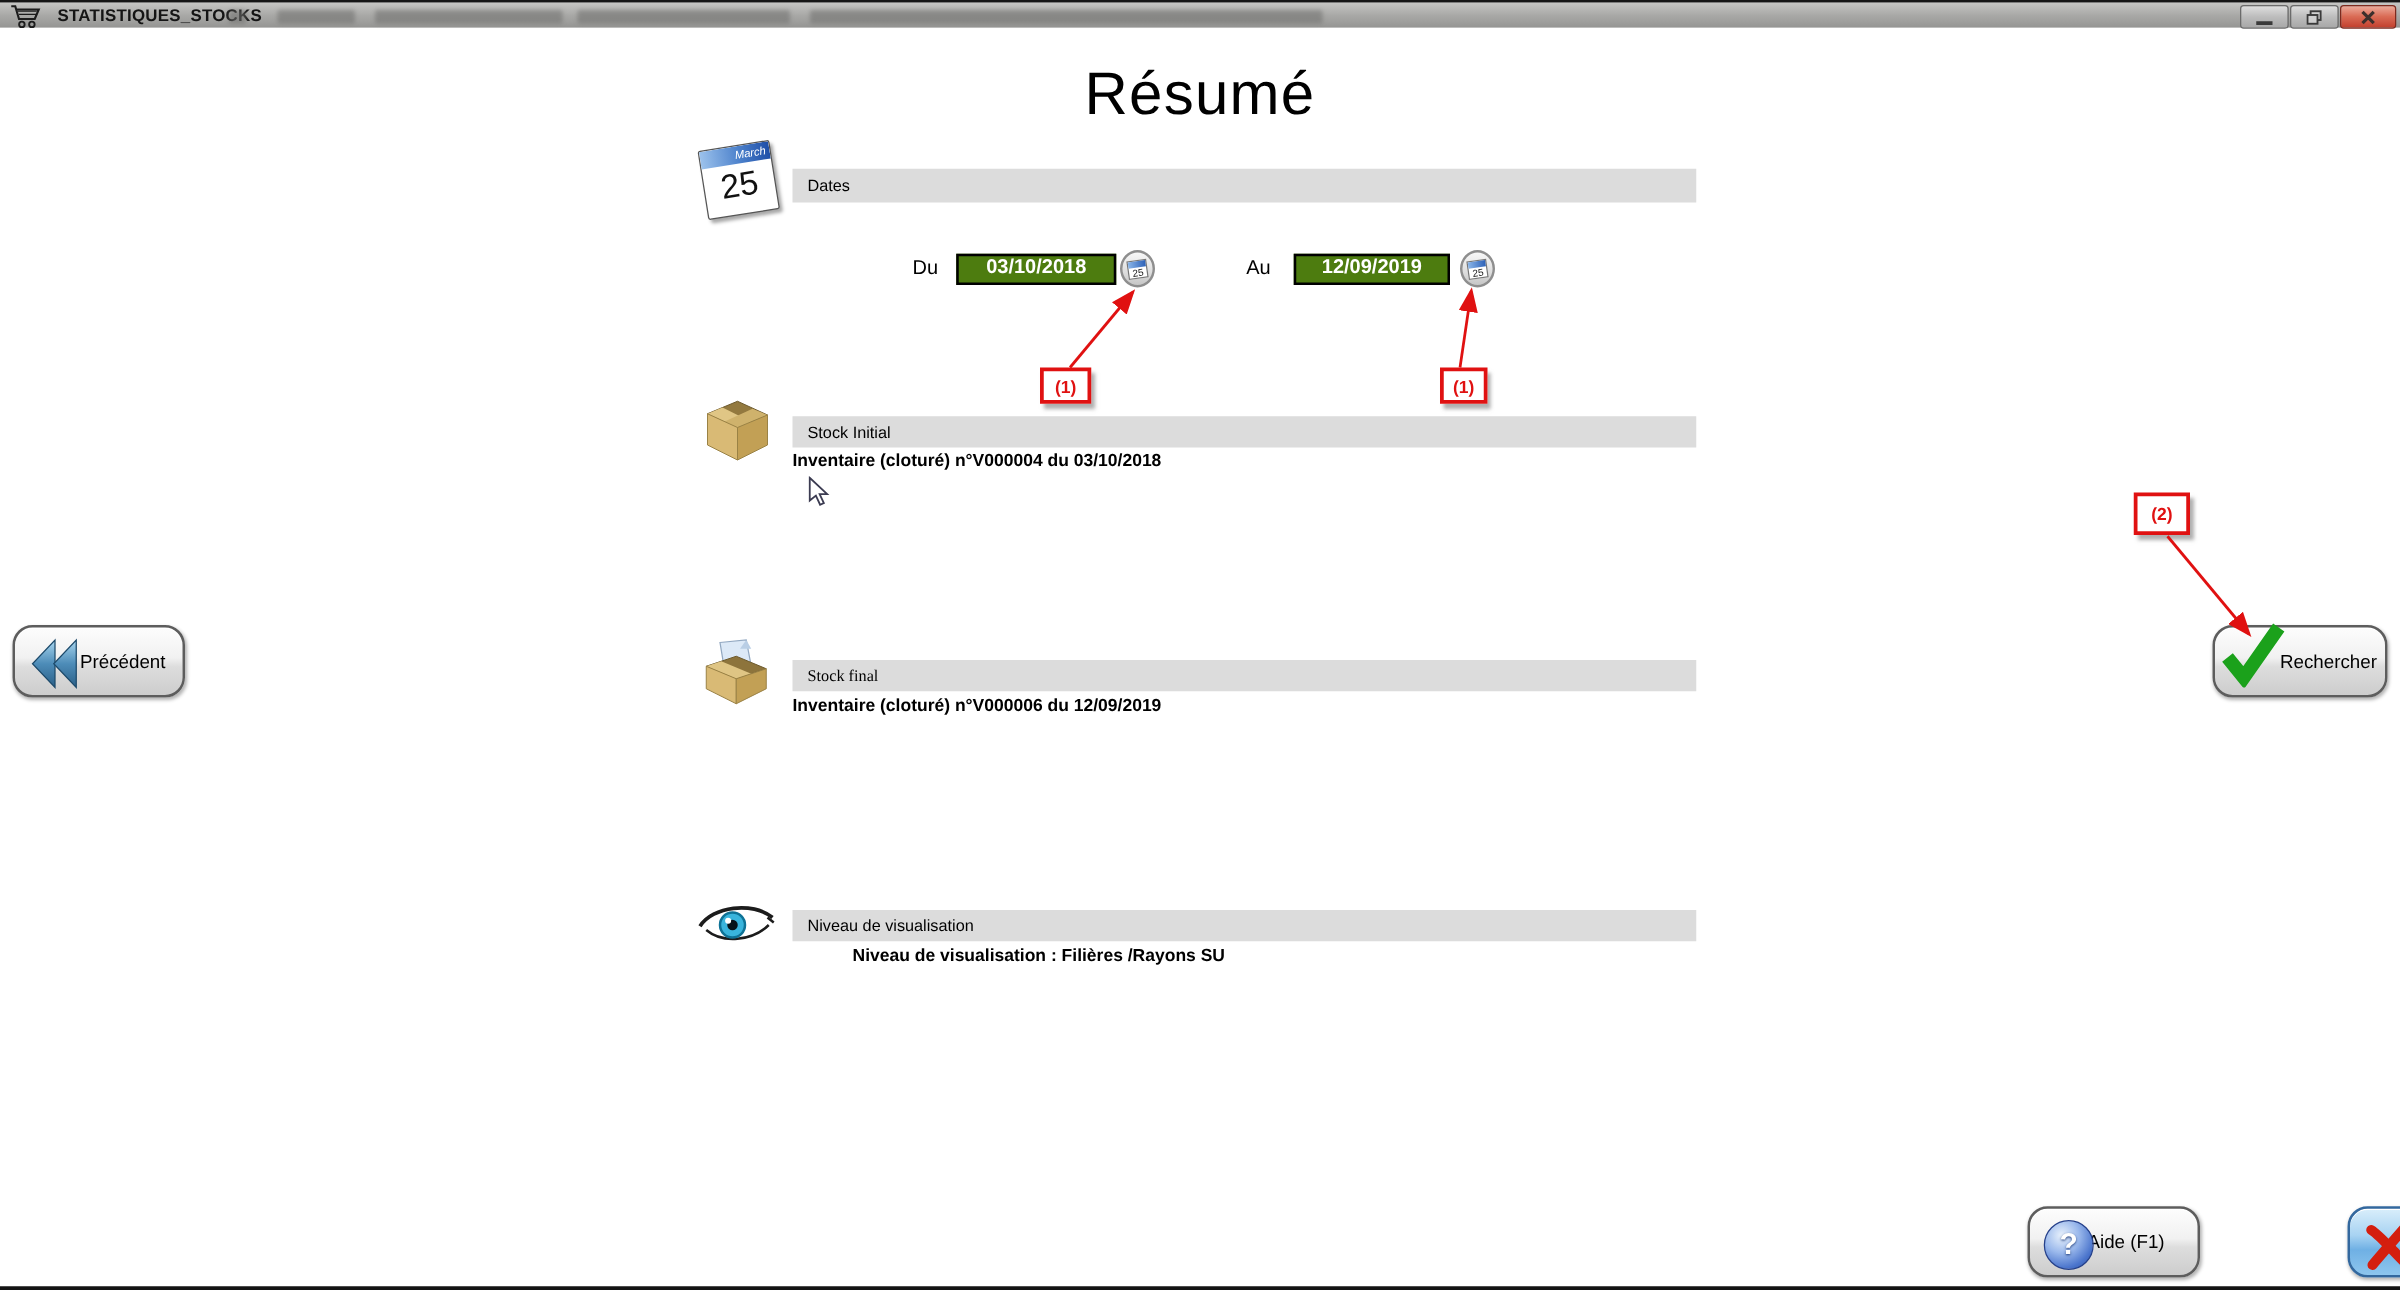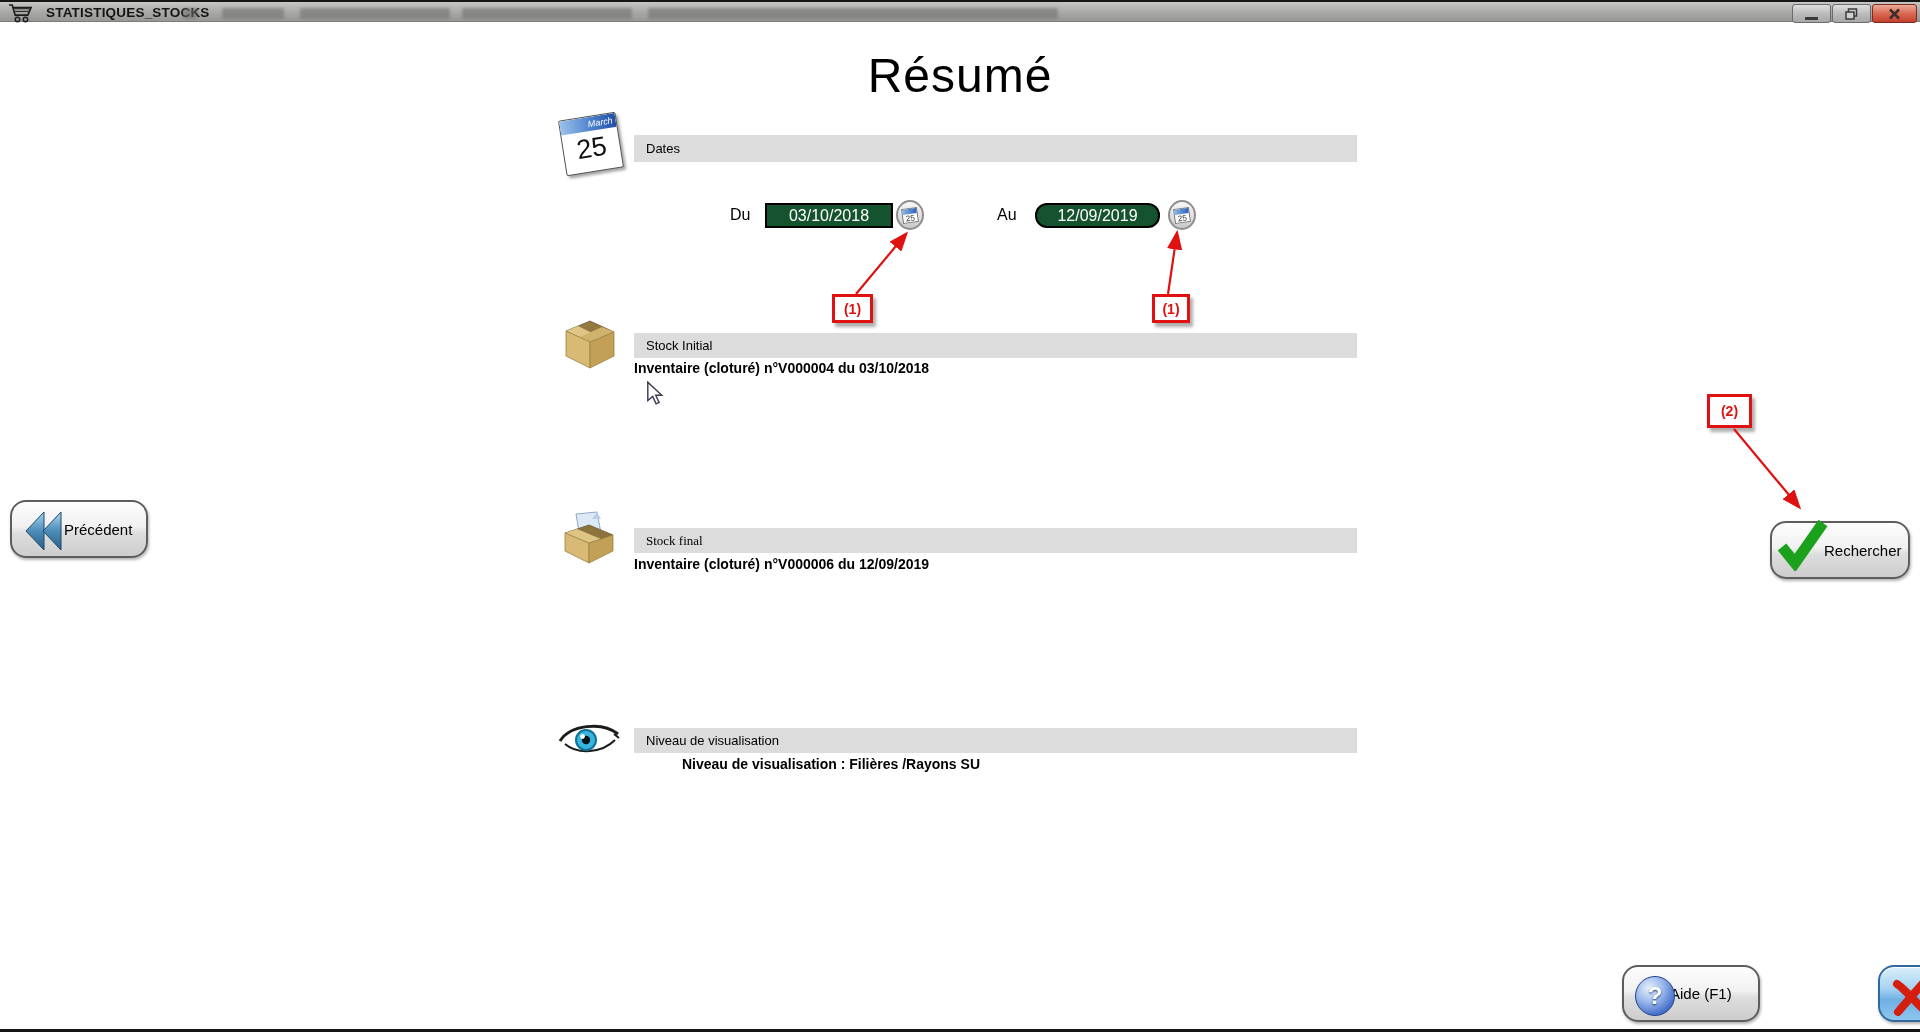--- a/index.html
+++ b/index.html
@@ -21,23 +21,23 @@
 
   
   .page-title{position:absolute;left:0;top:48px;width:1920px;text-align:center;
               font-size:48px;font-weight:400;letter-spacing:1px;}
   .secbar{position:absolute;left:634px;width:723px;background:#dcdcdc;
           font-size:13px;display:flex;align-items:center;padding-left:12px;box-sizing:border-box;}
   .secdetail{position:absolute;left:634px;font-size:14px;font-weight:700;}
 
   
   .dlabel{position:absolute;top:206px;font-size:16px;}
-  .date-field{position:absolute;top:203px;height:25px;background:#14532d;border:2px solid #000;
-              box-sizing:border-box;color:#fff;font-size:16px;font-weight:400;
-              display:flex;align-items:center;justify-content:center;}
+  .date-field{position:absolute;top:203px;height:25px;background:#4d7c0f;border:2px solid #000;
+              box-sizing:border-box;color:#fff;font-size:16px;font-weight:700;
+              display:flex;align-items:flex-start;justify-content:center;}
   .picker{position:absolute;top:200px;width:28px;height:30px;border-radius:50%;
           background:linear-gradient(180deg,#f7f7f7 0%,#dedede 60%,#c6c6c6 100%);
           border:2px solid #8e8e8e;box-sizing:border-box;display:flex;align-items:center;justify-content:center;}
   .mini-cal{width:16px;height:15px;background:#fff;border:1px solid #777;transform:rotate(-8deg);
             font-size:8px;line-height:9px;text-align:center;color:#222;box-sizing:border-box;}
   .mini-cal .mc-top{height:5px;background:linear-gradient(90deg,#8ab5e8,#2e62b8);}
 
   
   .callout{position:absolute;background:#fff;border:3px solid #e01111;box-sizing:border-box;
            color:#e01111;font-size:14px;font-weight:700;display:flex;align-items:center;justify-content:center;
@@ -118,21 +118,21 @@
     <span>03/10/2018</span>
   </div>
   <div class="picker" style="left:896px;">
     <div class="mini-cal">
       <div class="mc-top"></div>
       <div>25</div>
     </div>
   </div>
 
   <span class="dlabel" style="left:997px;">Au</span>
-  <div class="date-field" style="left:1035px;width:125px;border-radius:12px;">
+  <div class="date-field" style="left:1035px;width:125px;">
     <span>12/09/2019</span>
   </div>
   <div class="picker" style="left:1168px;">
     <div class="mini-cal">
       <div class="mc-top"></div>
       <div>25</div>
     </div>
   </div>
 
   <div class="callout" style="left:832px;top:294px;width:41px;height:29px;">
@@ -195,21 +195,21 @@
             <stop offset="0.5" stop-color="#4d8cb8"></stop>
             <stop offset="1" stop-color="#2b6088"></stop>
         </linearGradient>
       </defs>
       <polygon points="20,2 20,40 2,21" fill="url(#bluegrad)" stroke="#1d4a6b" stroke-width="1"></polygon>
       <polygon points="37,2 37,40 19,21" fill="url(#bluegrad)" stroke="#1d4a6b" stroke-width="1"></polygon>
     </svg>
     <span class="lbl">Précédent</span>
   </div>
 
-  <div class="btn" style="left:1770px;top:500px;width:140px;height:58px;padding-left:52px;margin-top:21px;">
+  <div class="btn" style="left:1770px;top:500px;width:140px;height:58px;padding-left:52px;">
     <svg class="btn-ico" style="left:4px;top:-10px;" width="52" height="58" viewBox="0 0 52 58">
       <path d="M6,34 L19,50 L47,10" fill="none" stroke="#1ba11b" stroke-width="11"></path>
     </svg>
     <span class="lbl">Rechercher</span>
   </div>
 
   <div class="btn" style="left:1622px;top:965px;width:138px;height:57px;padding-left:46px;">
     <div class="btn-ico" style="left:11px;top:9px;width:38px;height:38px;border-radius:50%;
          background:radial-gradient(circle at 35% 30%,#e9f2fc 0%,#9bb9ec 38%,#4a74cc 72%,#2c4f9e 100%);
          border:1px solid #25408a;display:flex;align-items:center;justify-content:center;">

